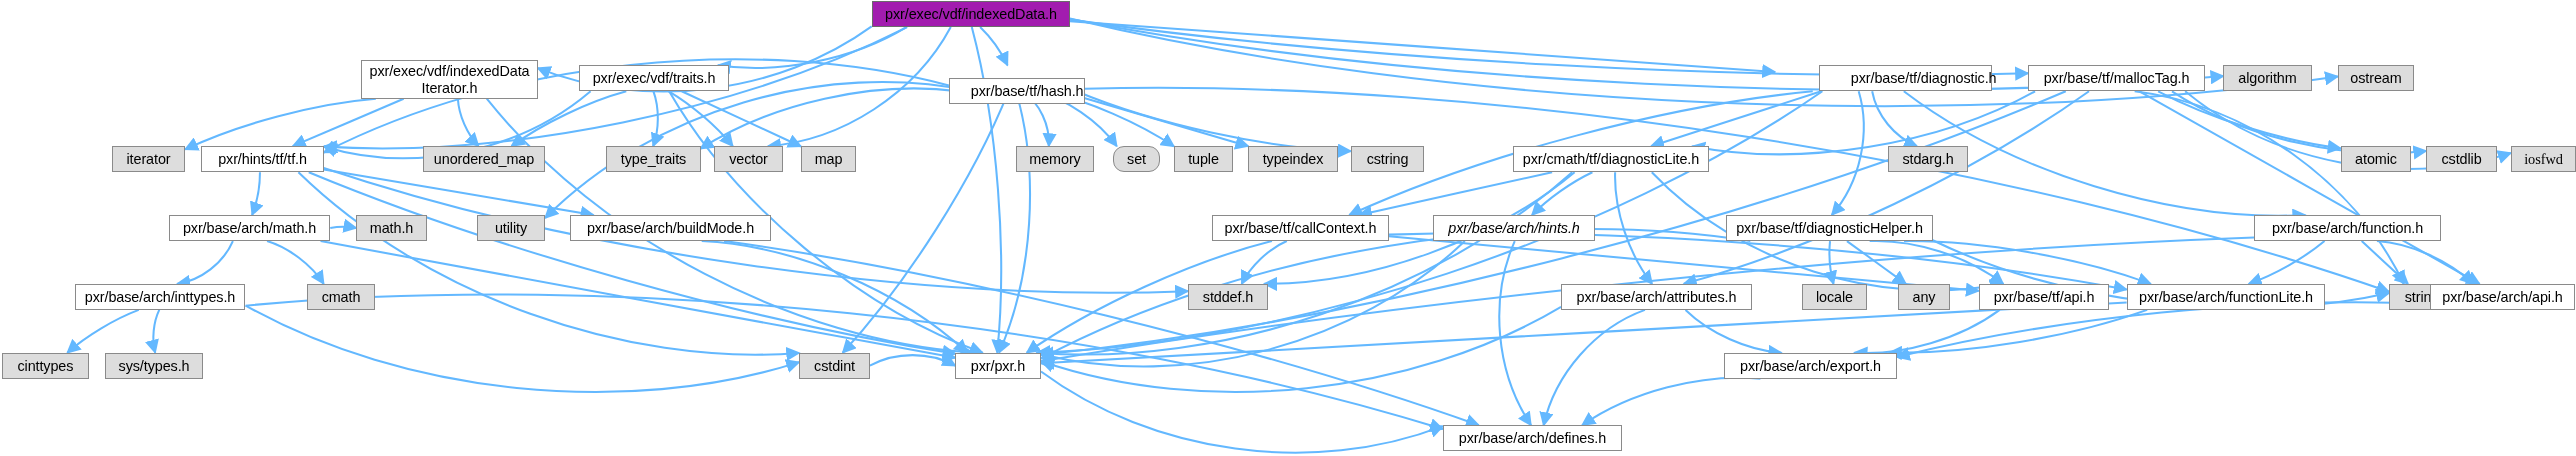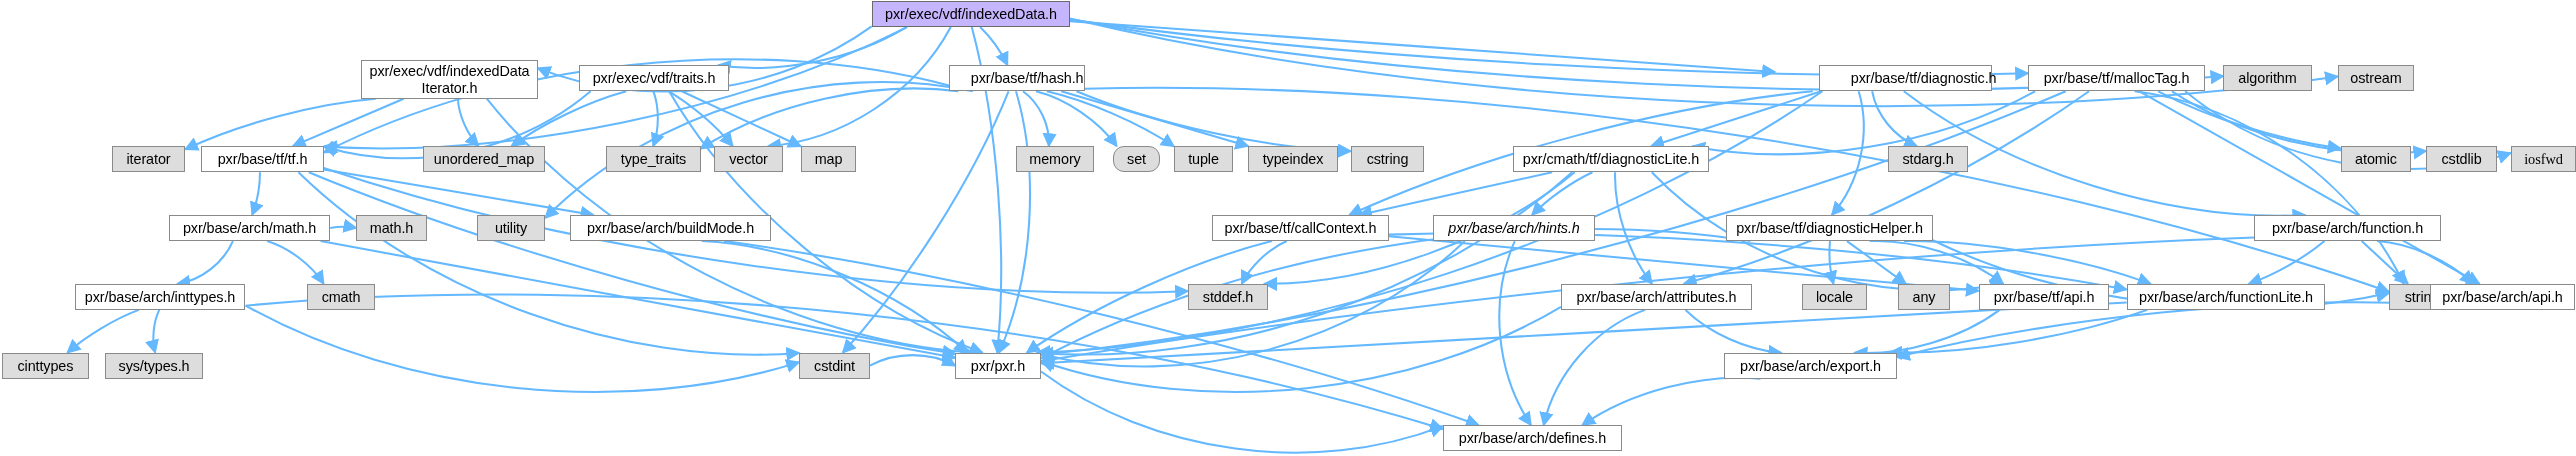--- a/index.html
+++ b/index.html
@@ -47,21 +47,21 @@
   }
   .node.sys {
     background: #dddddd;
     border-color: #8a8a8a;
   }
   .node.local {
     background: #ffffff;
     border-color: #8a8a8a;
   }
   .node.root {
-    background: #c4b5fd;
+    background: #a21caf;
     border-color: #6b6b6b;
   }
 </style>
 </head>
 <body>
 
 <div id="graph-root">
   <svg id="edges-layer" viewBox="0 0 2769 491" width="2576" height="457" xmlns="http://www.w3.org/2000/svg">
     <defs>
       <marker id="arrow" viewBox="0 0 10 10" refX="9" refY="5" markerWidth="7" markerHeight="7" orient="auto-start-reverse">
@@ -161,27 +161,27 @@
         <path d="M 1892.3333333333333 407 C 1829.3333333333333 400.9166666666667, 1752.6666666666667 420.9166666666667, 1700.6666666666667 457" fill="none" stroke="#63b8ff" stroke-width="2.2" marker-end="url(#arrow)"></path>
         <path d="M 1119 399.25087108013935 C 1238.9138675958188 488.1420209059233, 1411.713867595819 511.6235540069686, 1551 457.9547038327526" fill="none" stroke="#63b8ff" stroke-width="2.2" marker-end="url(#arrow)"></path>
         <path d="M 935 393 C 962.6 377.82, 999.4 377.82, 1027 393" fill="none" stroke="#63b8ff" stroke-width="2.2" marker-end="url(#arrow)"></path>
       </g>
   </svg>
   <div id="nodes-layer">
       <div class="node root" style="left: 872px; top: 0.9px; width: 198px; height: 26px;">pxr/exec/vdf/indexedData.h</div>
       <div class="node local" style="left: 361px; top: 60px; width: 177px; height: 39px;">pxr/exec/vdf/indexedData
 Iterator.h</div>
       <div class="node local" style="left: 579px; top: 65px; width: 150px; height: 26px;">pxr/exec/vdf/traits.h</div>
-      <div class="node local" style="left: 949px; top: 65px; width: 136px; height: 26px; padding-left: 24px;">pxr/base/tf/hash.h</div>
+      <div class="node local" style="left: 949px; top: 78px; width: 136px; height: 26px; padding-left: 24px;">pxr/base/tf/hash.h</div>
       <div class="node local" style="left: 1819px; top: 65px; width: 173px; height: 26px; padding-left: 40px;">pxr/base/tf/diagnostic.h</div>
       <div class="node local" style="left: 2028px; top: 65px; width: 177px; height: 26px;">pxr/base/tf/mallocTag.h</div>
       <div class="node sys" style="left: 2223px; top: 65px; width: 89px; height: 26px;">algorithm</div>
       <div class="node sys" style="left: 2338px; top: 65px; width: 76px; height: 26px;">ostream</div>
       <div class="node sys" style="left: 112px; top: 146px; width: 73px; height: 26px;">iterator</div>
-      <div class="node local" style="left: 201px; top: 146px; width: 123px; height: 26px;">pxr/base/tf/tf.h</div>
+      <div class="node local" style="left: 201px; top: 146px; width: 123px; height: 26px;">pxr/hints/tf/tf.h</div>
       <div class="node sys" style="left: 423px; top: 146px; width: 122px; height: 26px;">unordered_map</div>
       <div class="node sys" style="left: 606px; top: 146px; width: 95px; height: 26px;">type_traits</div>
       <div class="node sys" style="left: 714px; top: 146px; width: 69px; height: 26px;">vector</div>
       <div class="node sys" style="left: 801px; top: 146px; width: 55px; height: 26px;">map</div>
       <div class="node sys" style="left: 1016px; top: 146px; width: 78px; height: 26px;">memory</div>
       <div class="node sys" style="left: 1113px; top: 146px; width: 47px; height: 26px; border-radius: 11px;">set</div>
       <div class="node sys" style="left: 1174px; top: 146px; width: 59px; height: 26px;">tuple</div>
       <div class="node sys" style="left: 1248px; top: 146px; width: 90px; height: 26px;">typeindex</div>
       <div class="node sys" style="left: 1351px; top: 146px; width: 73px; height: 26px;">cstring</div>
       <div class="node local" style="left: 1513px; top: 146px; width: 196px; height: 26px;">pxr/cmath/tf/diagnosticLite.h</div>

